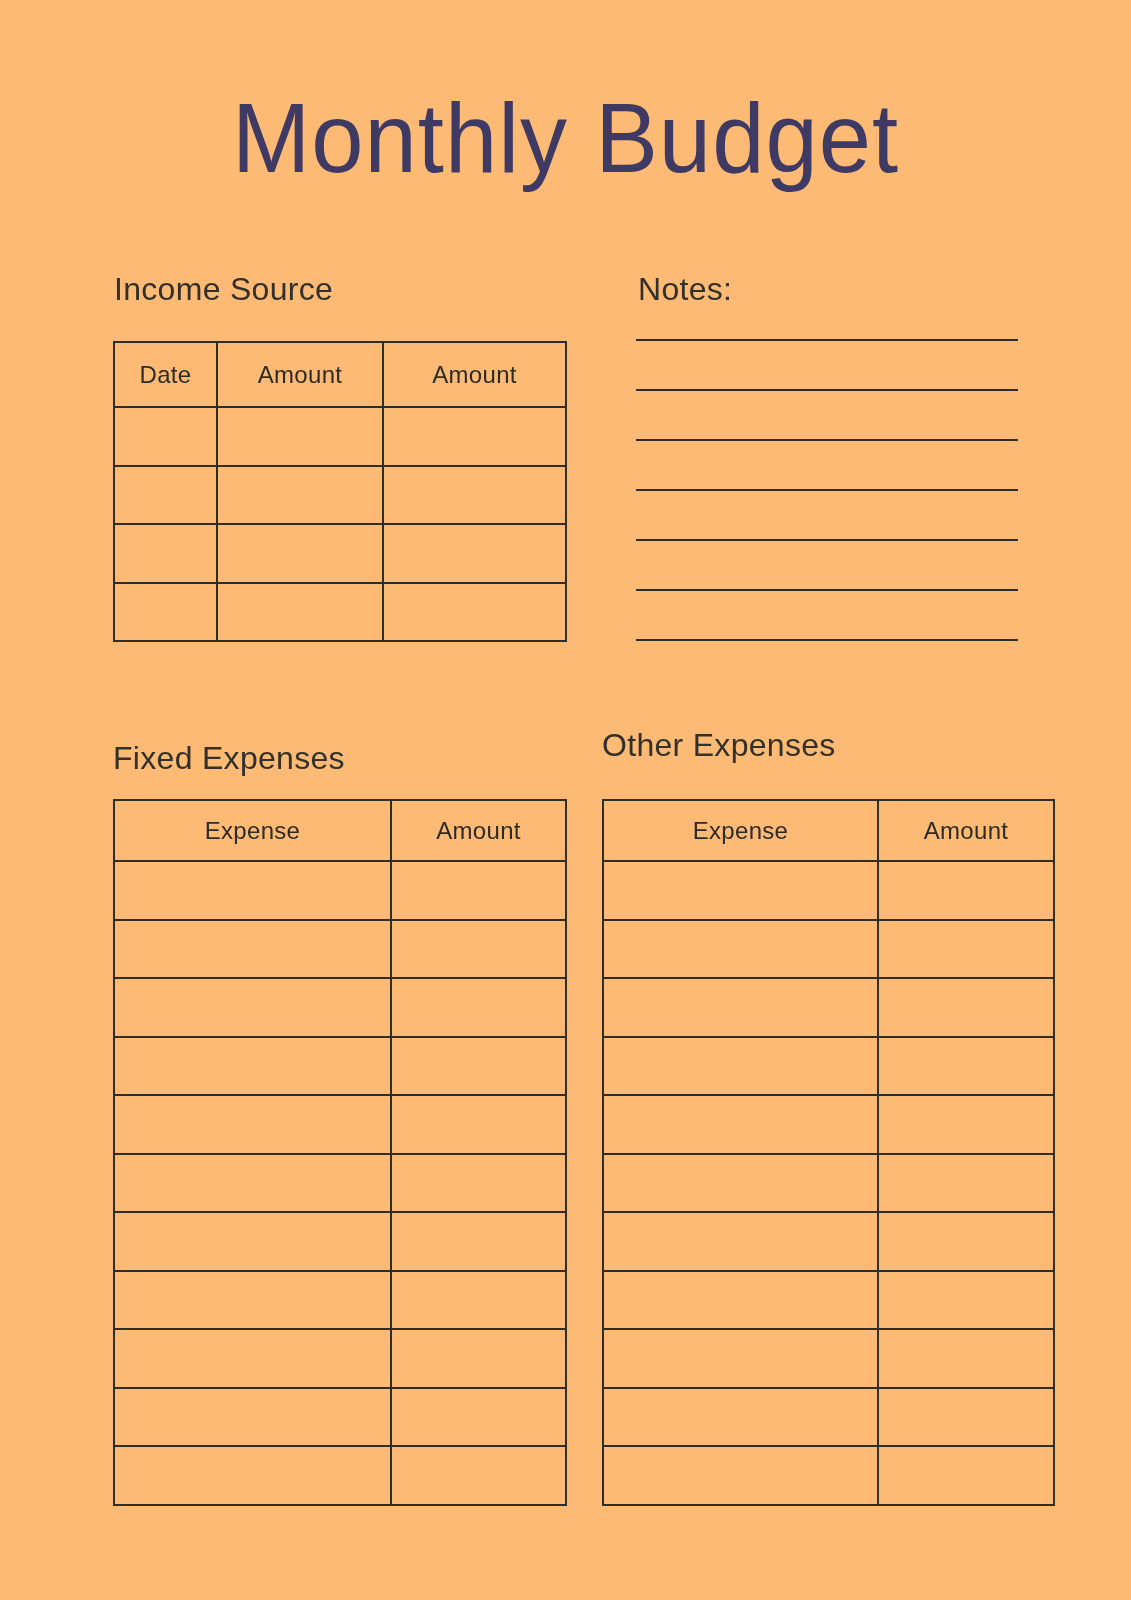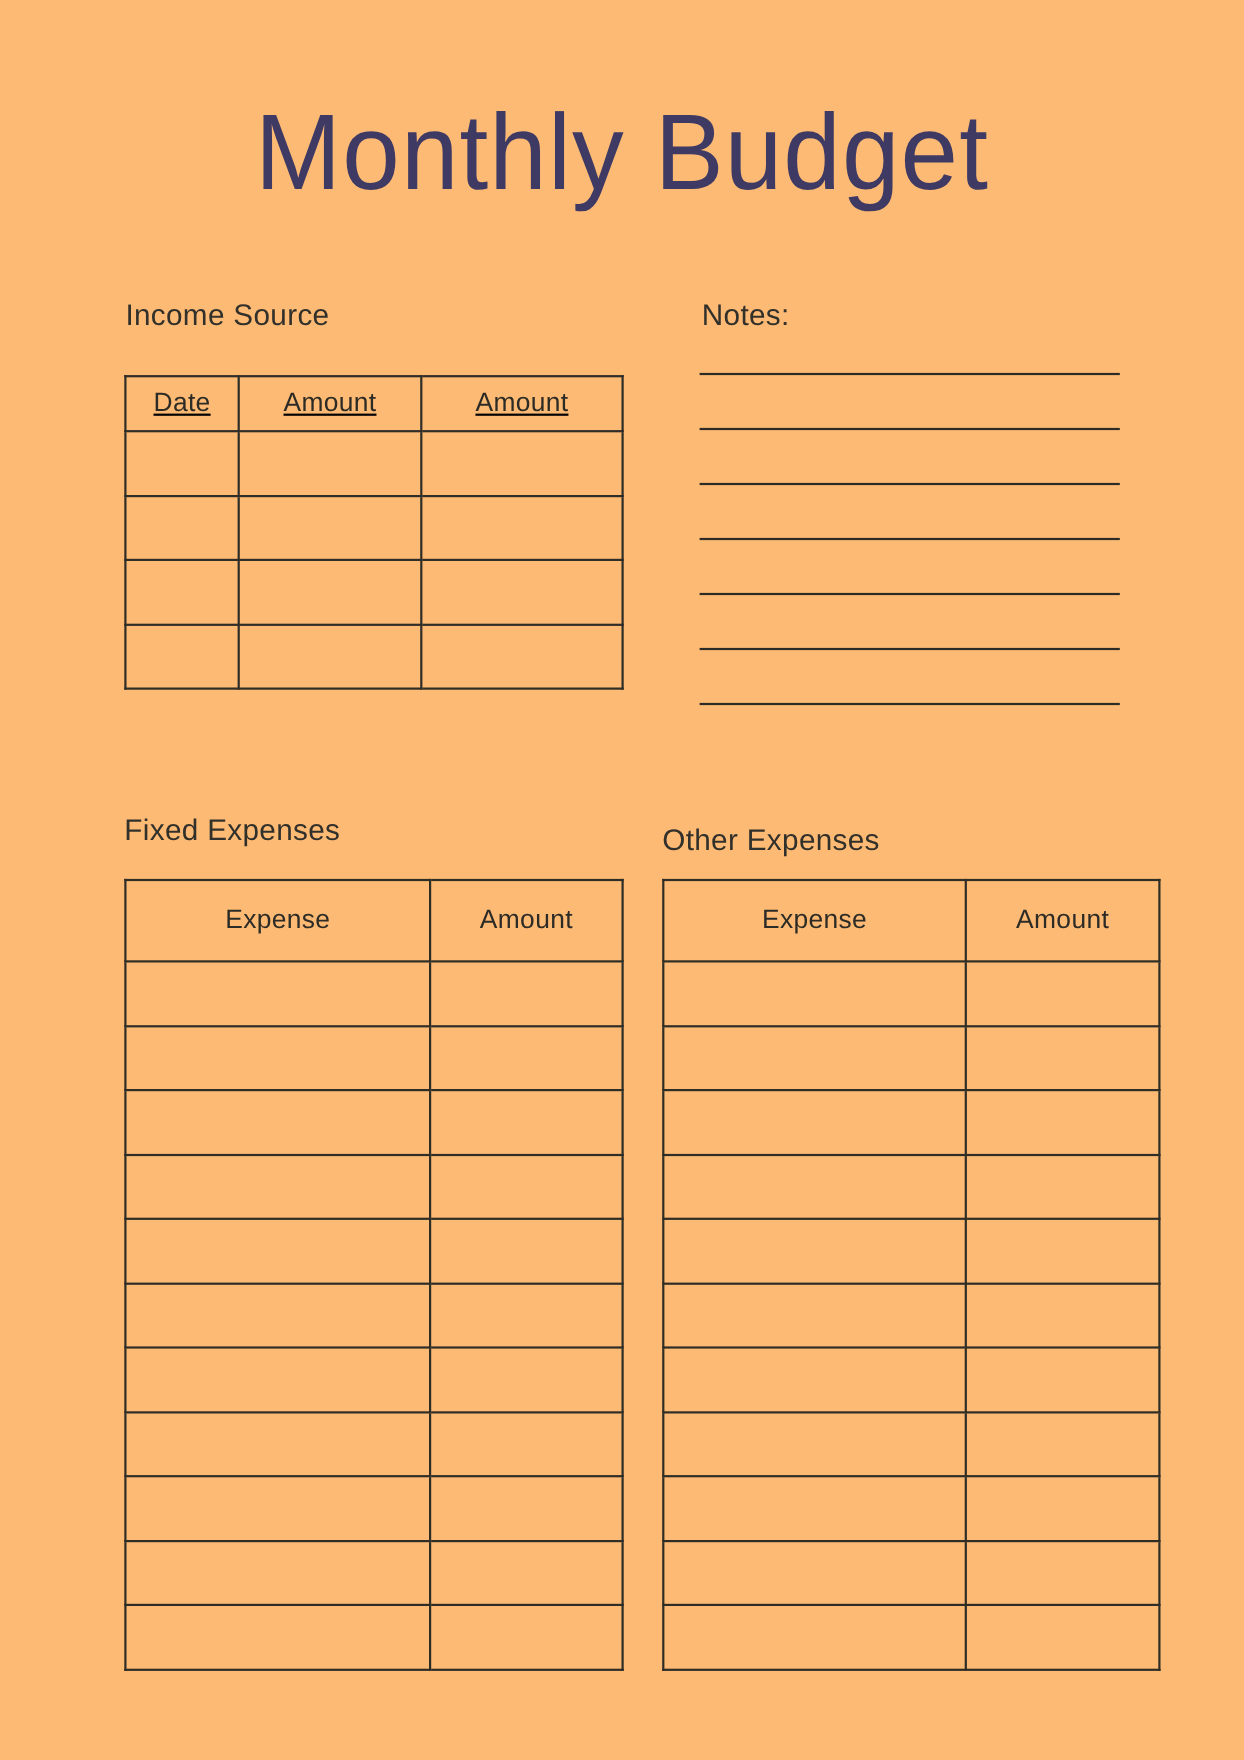--- a/index.html
+++ b/index.html
@@ -27,29 +27,29 @@
     line-height: 1.18;
     letter-spacing: 1px;
     color: #3e3a64;
     transform: scaleY(1.04);
   }
 
   
   .section-heading {
     position: absolute;
     margin: 0;
-    font-size: 27px;
+    font-size: 32px;
     font-weight: 500;
     letter-spacing: 0.3px;
     color: #32302b;
   }
   #income-heading { left: 114px; top: 271px; }
   #notes-heading  { left: 638px; top: 271px; }
   #fixed-heading  { left: 113px; top: 740px; }
-  #other-heading  { left: 602px; top: 727px; margin-top: 22px; }
+  #other-heading  { left: 602px; top: 727px; }
 
   
   .budget-table {
     position: absolute;
     border-collapse: collapse;
     table-layout: fixed;
     background: transparent;
   }
   .budget-table th, .budget-table td {
     border: 2px solid #2e2d26;
@@ -62,32 +62,32 @@
     letter-spacing: 0.3px;
     color: #2d2b26;
     text-align: center;
     vertical-align: middle;
   }
 
   #income-table { left: 113px; top: 341px; width: 452px; }
   #income-table col.col-0 { width: 103px; }
   #income-table col.col-1 { width: 166px; }
   #income-table col.col-2 { width: 183px; }
-  #income-table tr.header-row { height: 50px; text-decoration: underline; }
+  #income-table tr.header-row { height: 65px; }
   #income-table tr.data-row   { height: 58.5px; }
 
   #fixed-table { left: 113px; top: 799px; width: 452px; }
   #fixed-table col.col-0 { width: 277px; }
   #fixed-table col.col-1 { width: 175px; }
 
   #other-table { left: 602px; top: 799px; width: 451px; }
   #other-table col.col-0 { width: 275px; }
   #other-table col.col-1 { width: 176px; }
 
-  #fixed-table tr.header-row, #other-table tr.header-row { height: 74px; }
+  #fixed-table tr.header-row, #other-table tr.header-row { height: 61px; }
   #fixed-table tr.data-row,   #other-table tr.data-row   { height: 58.5px; }
 
   
   .note-lines {
     position: absolute;
     left: 636px; top: 339px;
     width: 382px; height: 304px;
   }
   .note-line {
     position: absolute;

